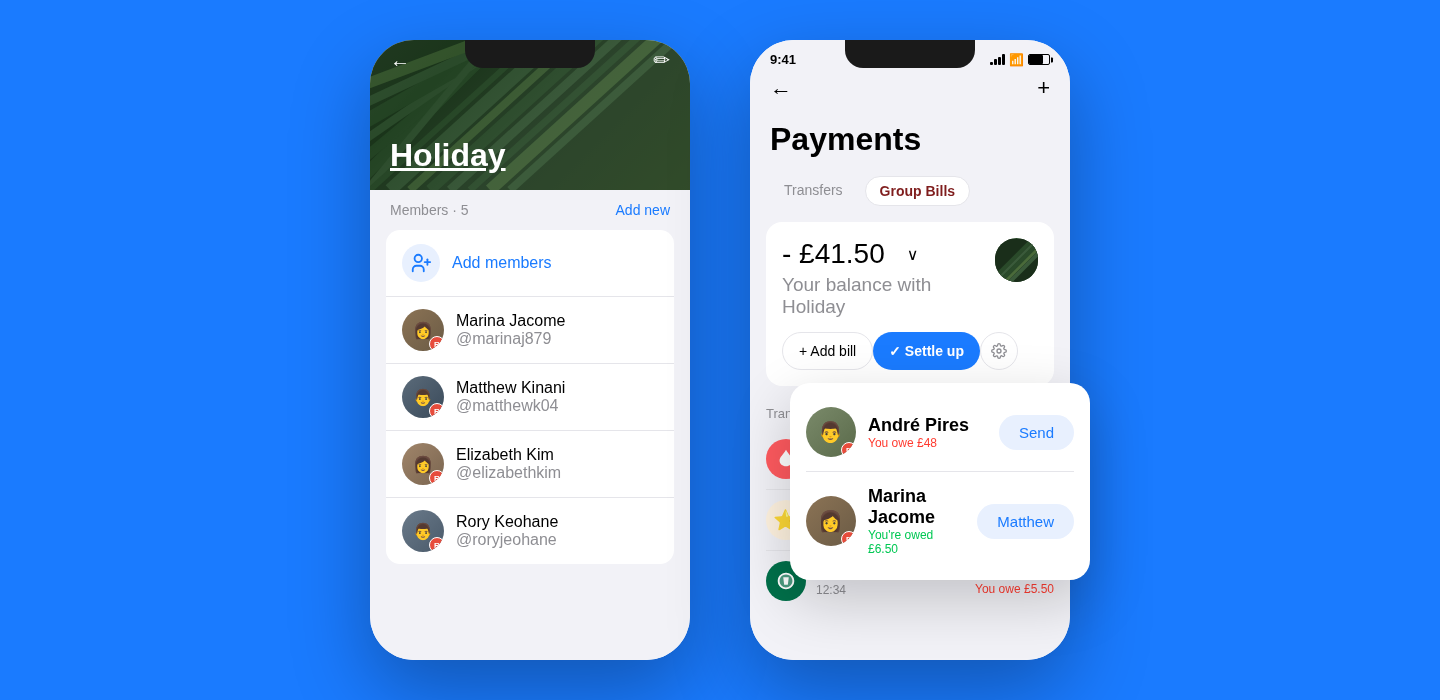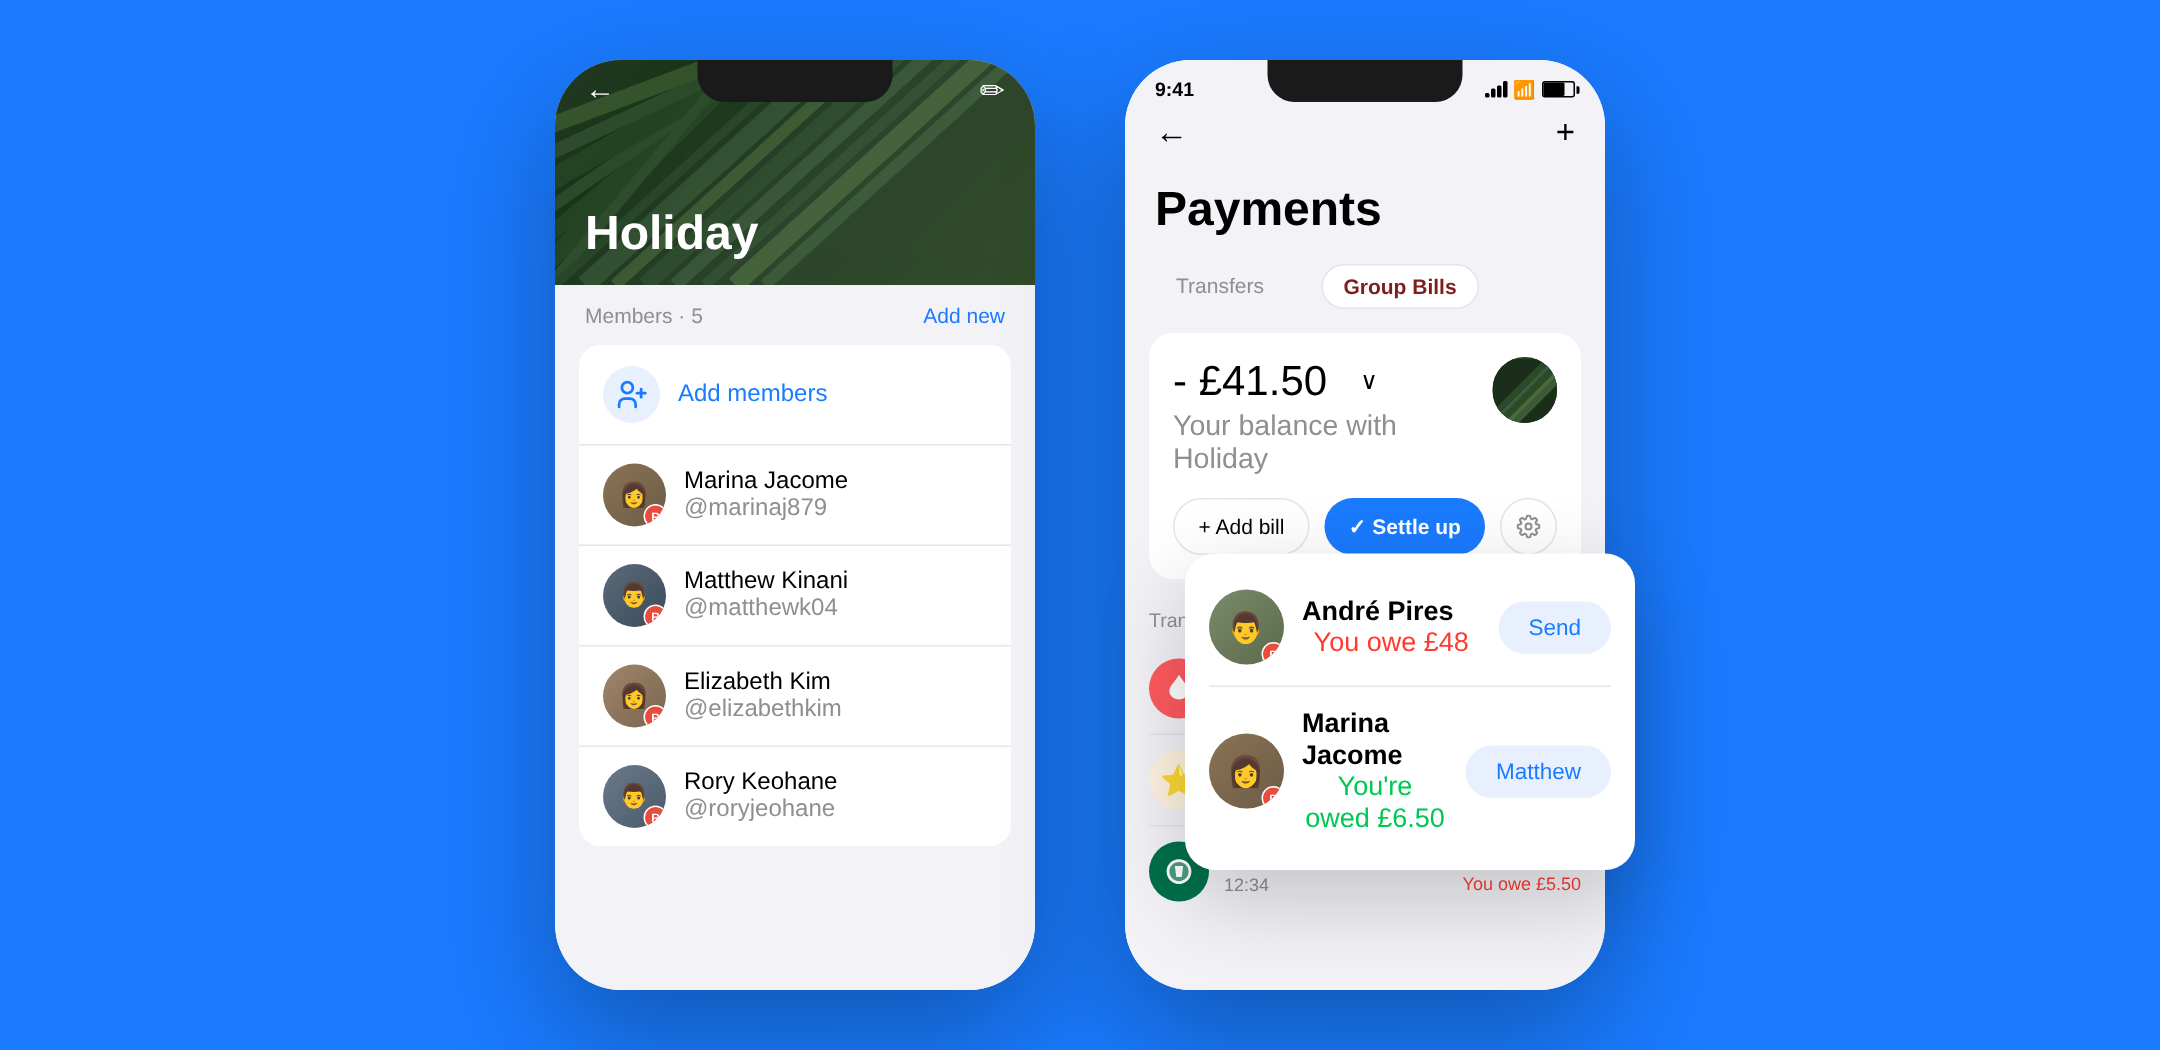--- a/index.html
+++ b/index.html
@@ -113,20 +113,21 @@
     }
 
     .hero-title {
       position: absolute;
       bottom: 16px;
       left: 20px;
       color: white;
       font-size: 32px;
       font-weight: 700;
       z-index: 3;
+      text-decoration: underline;
     }
 
     .phone1-content {
       flex: 1;
       background: #f2f2f7;
       overflow: hidden;
     }
 
     .members-header {
       display: flex;
@@ -257,21 +258,21 @@
 
     .payments-title {
       font-size: 32px;
       font-weight: 700;
       color: #000;
       margin-top: 4px;
     }
 
     .tabs-row {
       display: flex;
-      gap: 24px;
+      gap: 8px;
       padding: 8px 20px;
     }
 
     .tab {
       padding: 6px 14px;
       border-radius: 20px;
       font-size: 14px;
       font-weight: 500;
     }
 
@@ -326,21 +327,20 @@
       border-radius: 22px;
       background: linear-gradient(135deg, #2d4a2d, #1a3a1a);
       overflow: hidden;
       display: flex;
       align-items: center;
       justify-content: center;
     }
 
     .action-buttons {
       display: flex;
-      gap: 10px;
       margin-top: 14px;
     }
 
     .btn-add-bill {
       display: flex;
       align-items: center;
       gap: 6px;
       padding: 9px 16px;
       border: 1.5px solid #e5e5ea;
       border-radius: 22px;
@@ -450,23 +450,22 @@
 
     .popup-info { flex: 1; }
 
     .popup-name {
       font-size: 18px;
       font-weight: 700;
       color: #000;
     }
 
     .popup-owe {
-      font-size: 18px;
+      font-size: 12px;
       color: #8e8e93;
-      text-align: center;
     }
 
     .popup-owe span { color: #ff3b30; }
     .popup-owed span { color: #00c853; }
 
     .popup-btn {
       padding: 9px 20px;
       border-radius: 22px;
       font-size: 15px;
       font-weight: 500;

